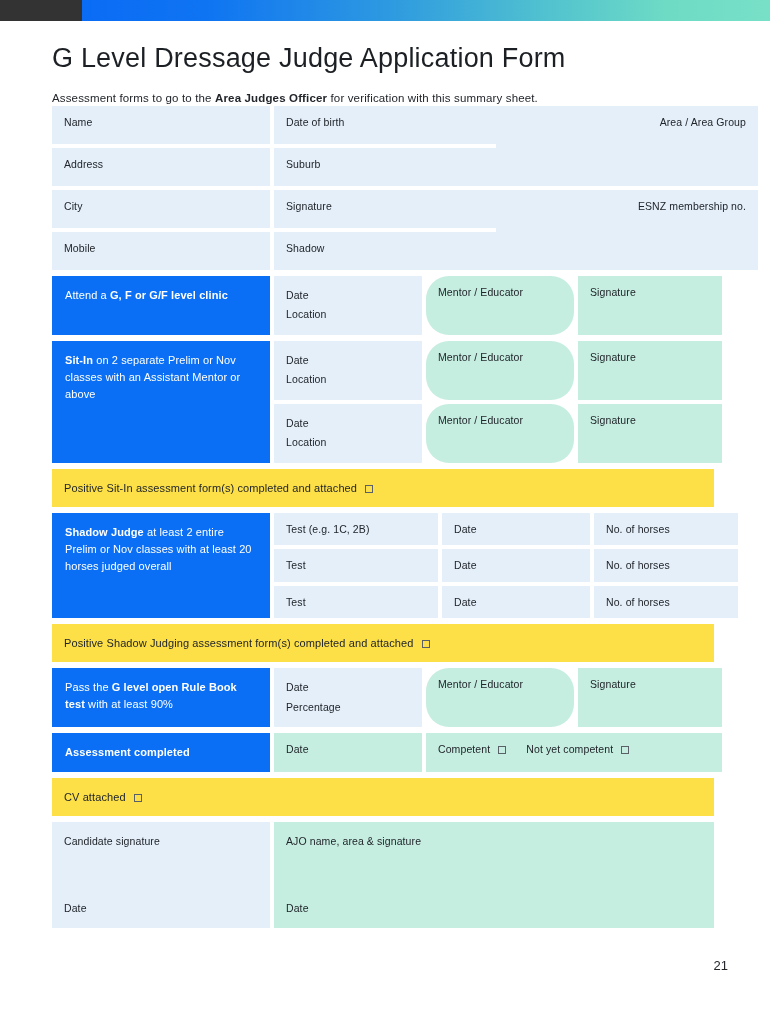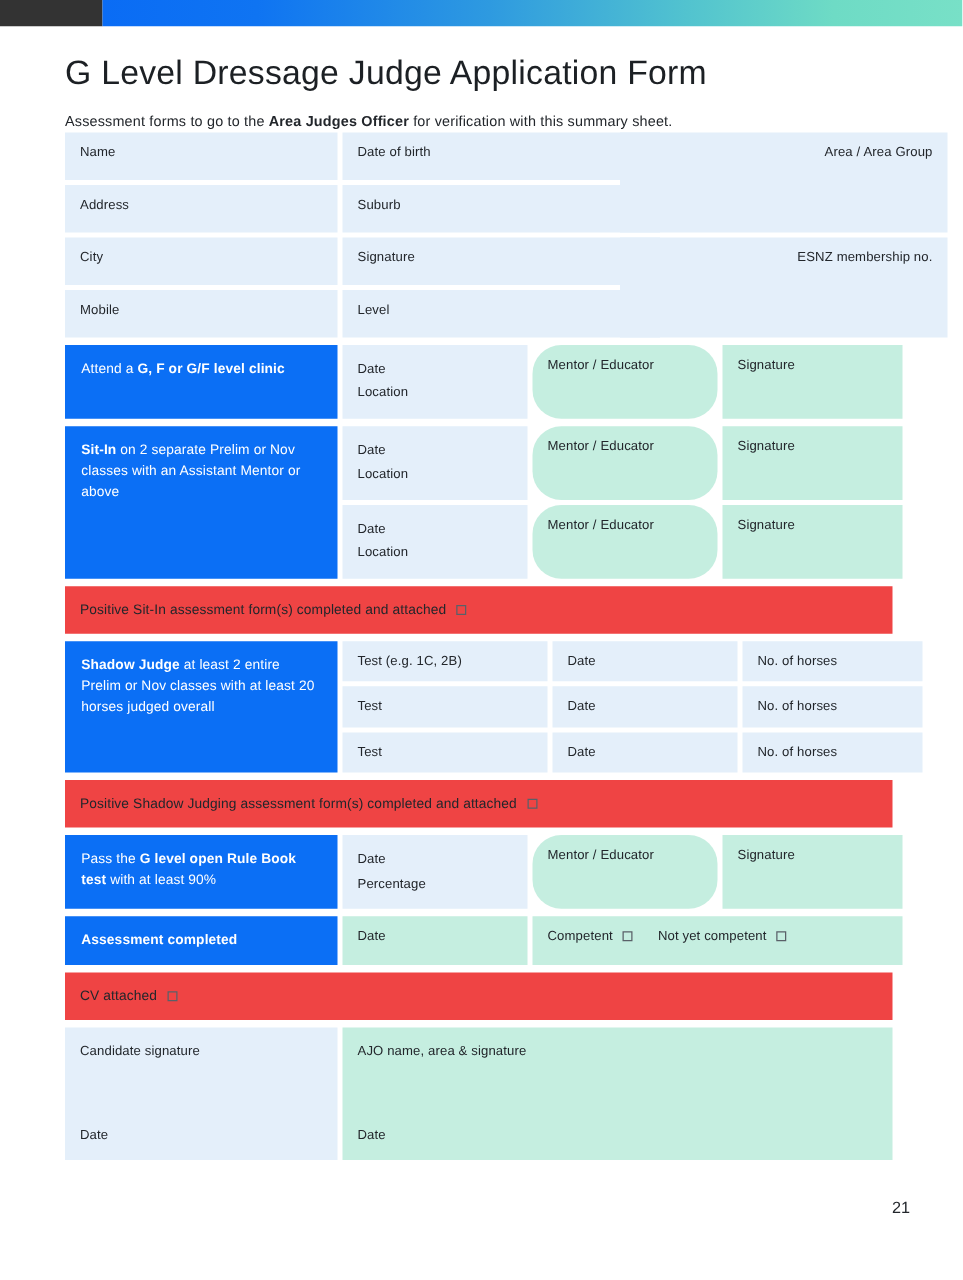--- a/index.html
+++ b/index.html
@@ -113,21 +113,21 @@
     display: inline-block;
     width: 6px; height: 6px;
     border: 1px solid #5a6068;
     margin-left: 8px;
     vertical-align: middle;
     background: transparent;
   }
 
   .oneline { line-height: 1.2; }
   .bannerrow {
-    background: #ef4444;
+    background: #fde047;
     padding: 13px 12px;
     font-size: 11px;
     letter-spacing: 0.1px;
   }
 
   .sig-left {
     width: 218px; flex: none;
     height: 106px;
     position: relative;
   }
@@ -175,21 +175,21 @@
       <div class="info-rowpair">
         <div class="cell c-label oneline h-38">Address</div>
         <div class="cell c-mid oneline h-38">Suburb</div>
       </div>
       <div class="info-rowpair">
         <div class="cell c-label oneline h-38">City</div>
         <div class="cell c-mid oneline h-38">Signature</div>
       </div>
       <div class="info-rowpair">
         <div class="cell c-label oneline h-38">Mobile</div>
-        <div class="cell c-mid oneline h-38">Level</div>
+        <div class="cell c-mid oneline h-38">Shadow</div>
       </div>
     </div>
     <div class="info-right">
       <div class="cell c-right oneline h-77">Area / Area Group</div>
       <div class="cell c-right oneline h-77">ESNZ membership no.</div>
     </div>
   </div>
 
   <div class="block hstack">
     <div class="cell blue c-bluelab">

